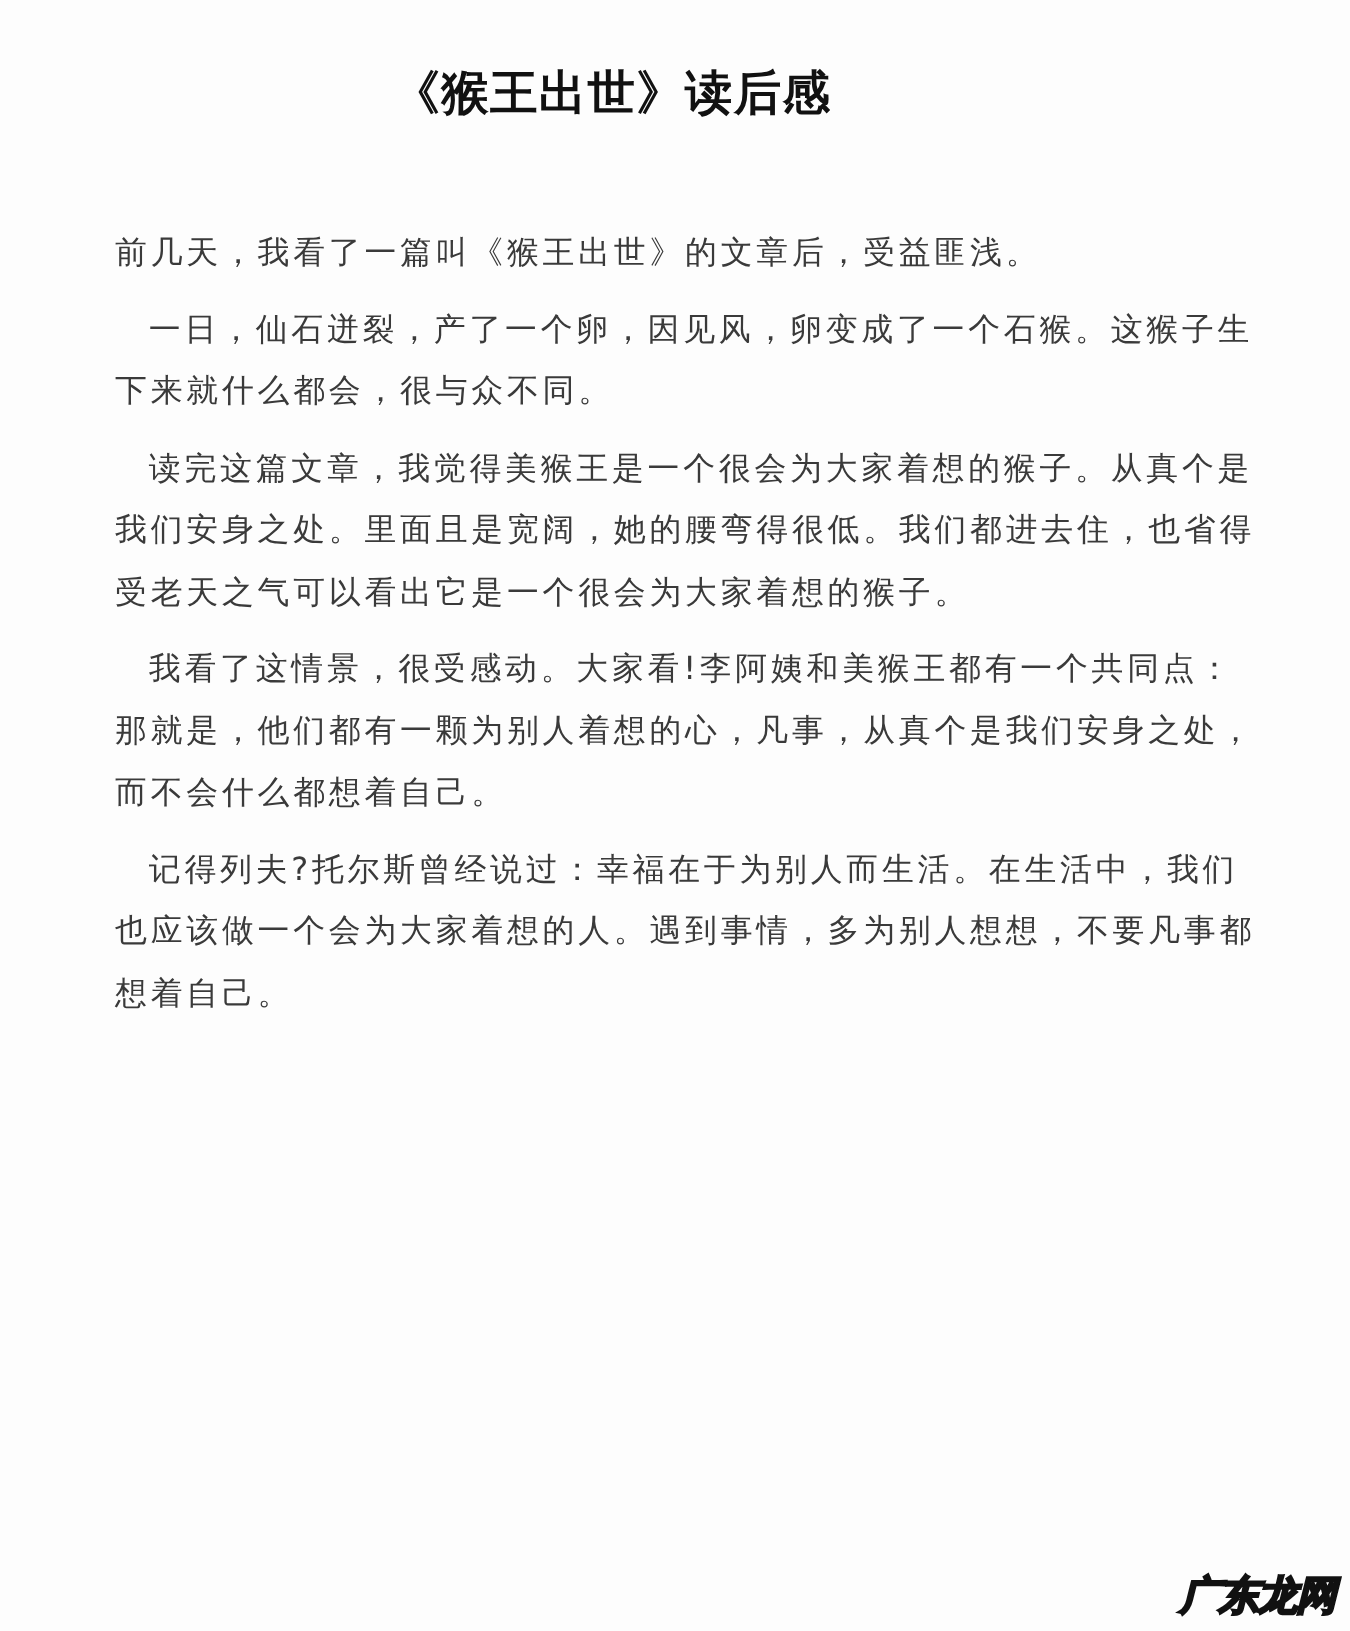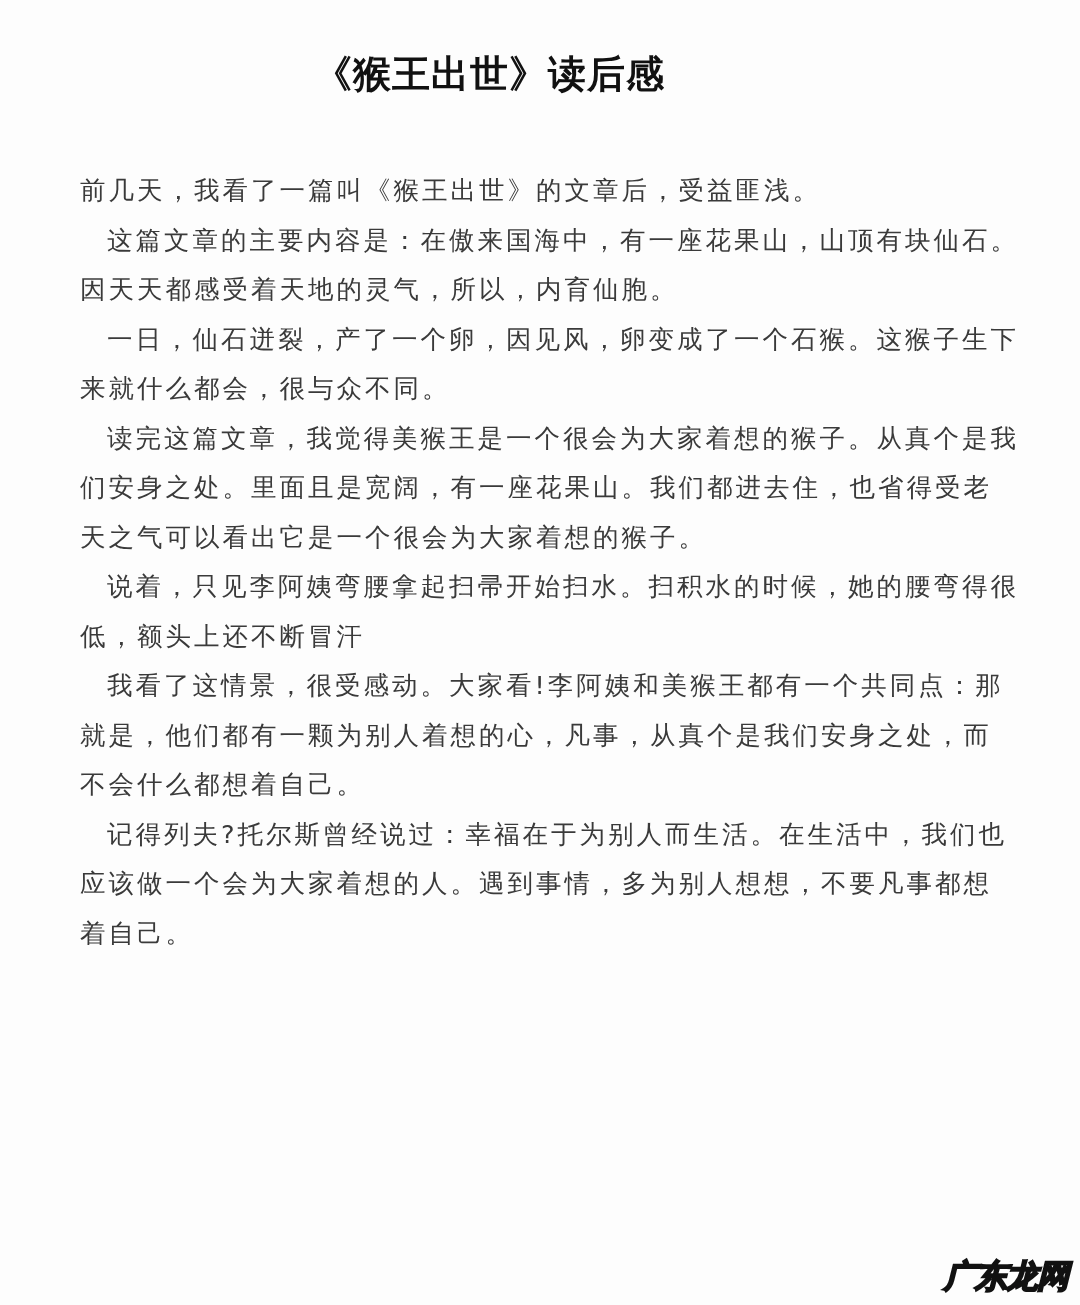--- a/index.html
+++ b/index.html
@@ -39,21 +39,21 @@
       position: absolute;
       top: 166px;
       left: 80px;
       width: 940px;
       color: #3a3a3a;
       font-size: 25.5px;
       line-height: 49.5px;
       letter-spacing: 3px;
     }
     .para {
-      margin: 0;
+      margin: 12px;
       text-indent: 27px;
     }
     .para.first {
       text-indent: 0;
     }
     .watermark {
       position: absolute;
       left: 944px;
       top: 1256px;
       font-size: 32px;
@@ -66,22 +66,20 @@
     }
   </style>
 </head>
 <body>
 
 <div class="page">
   <div class="title">《猴王出世》读后感</div>
 
   <div class="body-text">
     <p class="para first">前几天，我看了一篇叫《猴王出世》的文章后，受益匪浅。</p>
-    <p class="para">这篇文章的主要内容是：在傲来国海中，有一座花果山，山顶有块仙石。因天天都感受着天地的灵气，所以，内育仙胞。</p>
     <p class="para">一日，仙石迸裂，产了一个卵，因见风，卵变成了一个石猴。这猴子生下来就什么都会，很与众不同。</p>
-    <p class="para">读完这篇文章，我觉得美猴王是一个很会为大家着想的猴子。从真个是我们安身之处。里面且是宽阔，有一座花果山。我们都进去住，也省得受老天之气可以看出它是一个很会为大家着想的猴子。</p>
-    <p class="para">说着，只见李阿姨弯腰拿起扫帚开始扫水。扫积水的时候，她的腰弯得很低，额头上还不断冒汗</p>
+    <p class="para">读完这篇文章，我觉得美猴王是一个很会为大家着想的猴子。从真个是我们安身之处。里面且是宽阔，她的腰弯得很低。我们都进去住，也省得受老天之气可以看出它是一个很会为大家着想的猴子。</p>
     <p class="para">我看了这情景，很受感动。大家看!李阿姨和美猴王都有一个共同点：那就是，他们都有一颗为别人着想的心，凡事，从真个是我们安身之处，而不会什么都想着自己。</p>
     <p class="para">记得列夫?托尔斯曾经说过：幸福在于为别人而生活。在生活中，我们也应该做一个会为大家着想的人。遇到事情，多为别人想想，不要凡事都想着自己。</p>
   </div>
 
   <div class="watermark">广东龙网</div>
 </div>
 
 </body></html>

